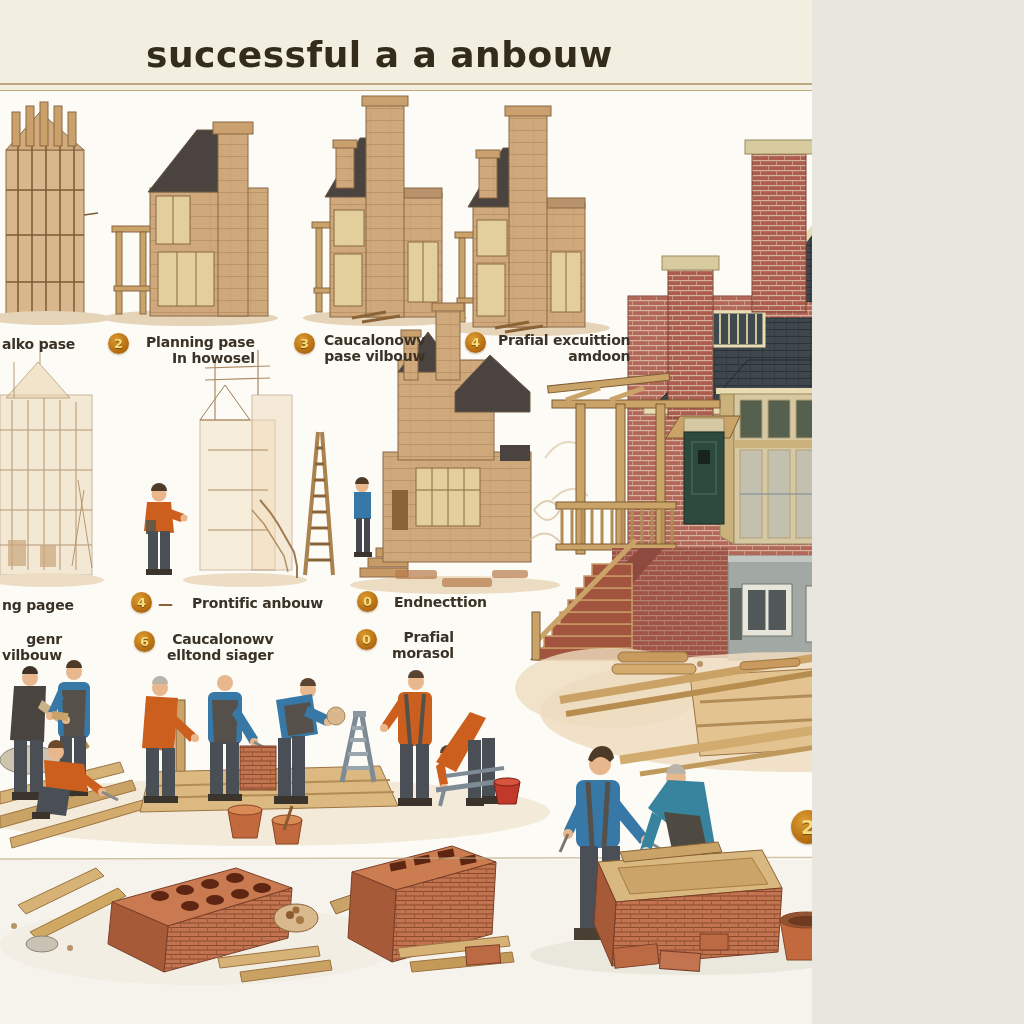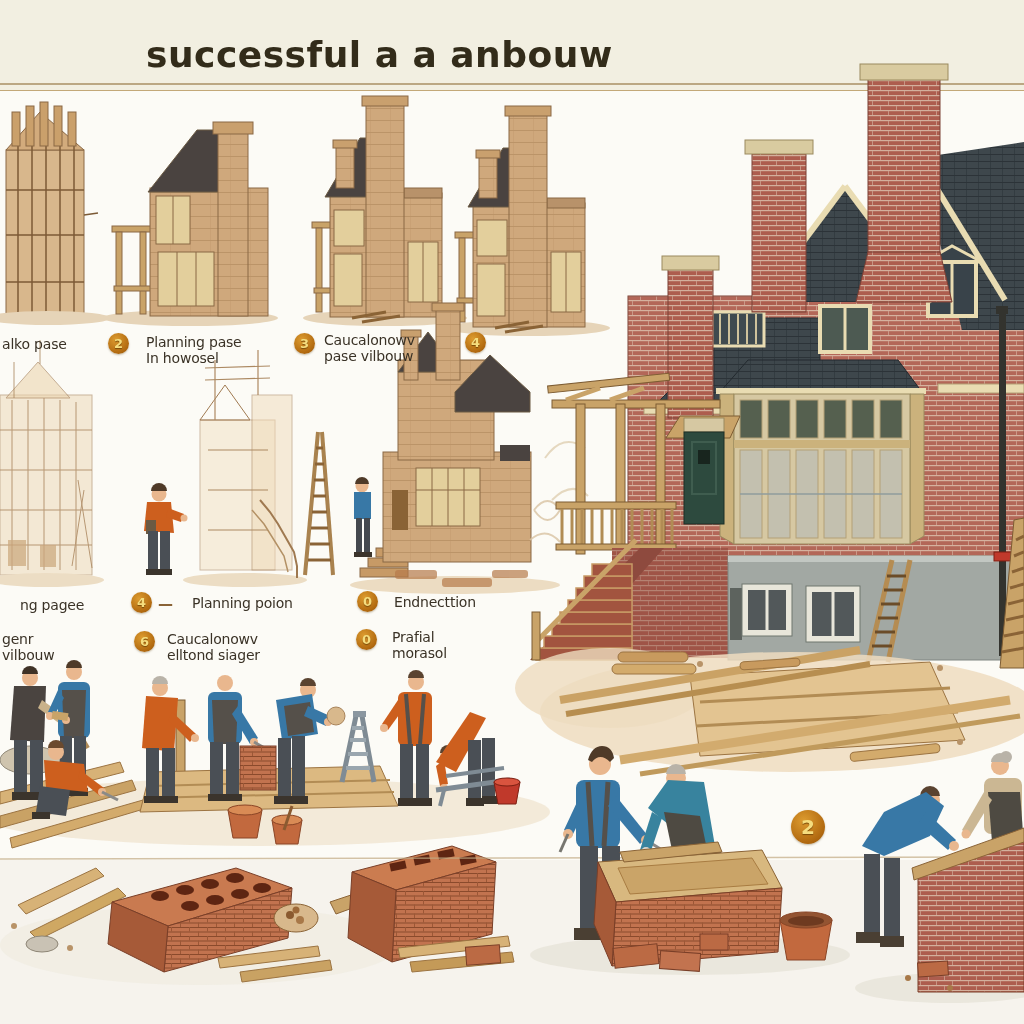--- a/index.html
+++ b/index.html
@@ -1,27 +1,27 @@
 <!DOCTYPE html>
 <html style="--badge: #b26a10; --badge-hi: #dd9c30; --badge-lo: #8f5208; --badge-text: #f5dd7e; --brick: #b06052; --roof: #3e474c; --trim: #e9dcb2; --wood: #c9a368; --sepia-wall: #cfa87c; --shirt-blue: #3878a6; --shirt-orange: #cd5f1e; --terracotta: #c2693e; --foundation: #a2a8a3; --header-band: #f2efe1;"><head>
 <meta charset="utf-8">
 <style>
   html,body{margin:0;padding:0;background:#e8e6df;}
   .canvas{
-    position:relative;width:1024px;height:1024px;overflow:hidden;
+    position:relative;width:812px;height:1024px;overflow:hidden;
     background:#fcfbf6;font-family:"DejaVu Sans",sans-serif;
   }
   svg.scene{position:absolute;left:0;top:0;}
   .title{
     position:absolute;left:146px;top:34px;font-size:36px;font-weight:bold;
     color:#332c1a;letter-spacing:.5px;
   }
   .label{
-    position:absolute;color:#3a3226;font-weight:normal;font-size:14px;
-    line-height:16px;letter-spacing:-.2px;white-space:nowrap;
+    position:absolute;color:#3a3226;font-weight:bold;font-size:14px;
+    line-height:16px;letter-spacing:-.2px;white-space:nowrap;text-align:right;
   }
   .label .l2{display:block;}
   .badge{
     position:absolute;width:21px;height:21px;border-radius:50%;
     background:radial-gradient(circle at 38% 32%, var(--badge-hi,#dd9c30), var(--badge,#b26a10) 68%, var(--badge-lo,#8f5208));
     color:var(--badge-text,#f5dd7e);font-size:13px;font-weight:bold;
     display:flex;align-items:center;justify-content:center;
     text-shadow:0 1px 1px #7a4a08;box-shadow:0 1px 2px rgba(90,60,10,.35);
   }
   .badge.big{width:34px;height:34px;font-size:20px;}
@@ -687,33 +687,37 @@
 <div class="label" style="left:146px;top:334px">
   <span>Planning pase</span>
   <span class="l2">In howosel</span>
 </div>
 <div class="badge" style="left:294px;top:333px">3</div>
 <div class="label" style="left:324px;top:332px">
   <span>Caucalonowv</span>
   <span class="l2">pase vilbouw</span>
 </div>
 <div class="badge" style="left:465px;top:332px">4</div>
-
-<div class="label" style="left:20px;top:597px">
+<div class="label" style="left:498px;top:332px">
+  <span>Prafial excuittion</span>
+  <span class="l2">amdoon</span>
+</div>
+
+<div class="label" style="left:2px;top:597px">
   <span>ng pagee</span>
 </div>
 <div class="label" style="left:2px;top:631px">
   <span>genr</span>
   <span class="l2">vilbouw</span>
 </div>
 
 <div class="badge" style="left:131px;top:592px">4</div>
 <div class="dash" style="left:158px;top:595px">—</div>
 <div class="label" style="left:192px;top:595px">
-  <span>Planning poion</span>
+  <span>Prontific anbouw</span>
 </div>
 <div class="badge" style="left:134px;top:631px">6</div>
 <div class="label" style="left:167px;top:631px">
   <span>Caucalonowv</span>
   <span class="l2">elltond siager</span>
 </div>
 <div class="badge" style="left:357px;top:591px">0</div>
 <div class="label" style="left:394px;top:594px">
   <span>Endnecttion</span>
 </div>

